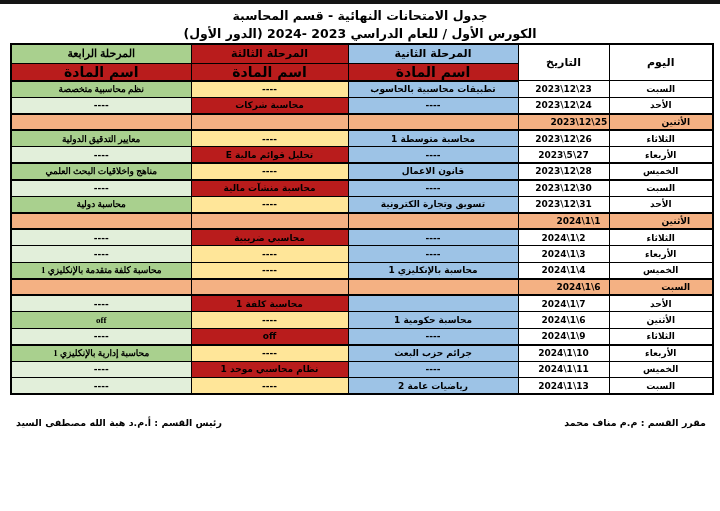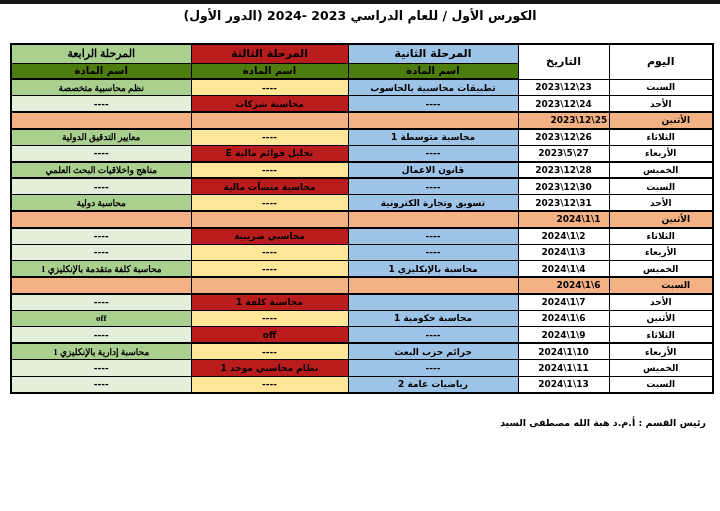--- a/index.html
+++ b/index.html
@@ -38,22 +38,22 @@
     text-align: center;
     vertical-align: middle;
     font-weight: bold;
     color: #000;
     padding: 0 2px;
     overflow: hidden;
     white-space: nowrap;
   }
   .schedule thead th { height: 19px; font-size: 11px; }
   .schedule tr.subheader td {
-    height: 16px; font-size: 10px;
-    background: #4d7c0f;
+    height: 16px; font-size: 14px;
+    background: #b91c1c;
     border-bottom-width: 2px;
   }
   .schedule tr.body-row td { height: 16.5px; font-size: 9px; }
   .schedule td.day  { font-size: 9.5px; background: #ffffff; }
   .schedule td.date { font-size: 10px; background: #ffffff; direction: ltr; }
   .col-day    { width: 104px; }
   .col-date   { width: 91px;  }
   .col-stage2 { width: 170px; }
   .col-stage3 { width: 157px; }
   .col-stage4 { width: 180px; }
@@ -77,20 +77,21 @@
   }
 </style>
 </head>
 <body>
 
 <div class="page">
 
   <div class="top-edge"></div>
 
   <div class="titles">
+    <div>جدول الامتحانات النهائية - قسم المحاسبة</div>
     <div>الكورس الأول / للعام الدراسي 2023 -2024  (الدور الأول)</div>
   </div>
 
   <table class="schedule">
     <colgroup>
       <col class="col-day">
         <col class="col-date">
         <col class="col-stage2">
         <col class="col-stage3">
         <col class="col-stage4">
@@ -240,16 +241,17 @@
           <td class="day">السبت</td>
           <td class="date">2024\1\13</td>
           <td class="blue">رياضيات عامة 2</td>
           <td class="yellow-light">----</td>
           <td class="green-light">----</td>
         </tr>
       </tbody>
   </table>
 
   <div class="footer">
+    <span>مقرر القسم : م.م مناف محمد</span>
     <span>رئيس القسم : أ.م.د هبة الله مصطفى السيد</span>
   </div>
 
 </div>
 
 </body></html>

